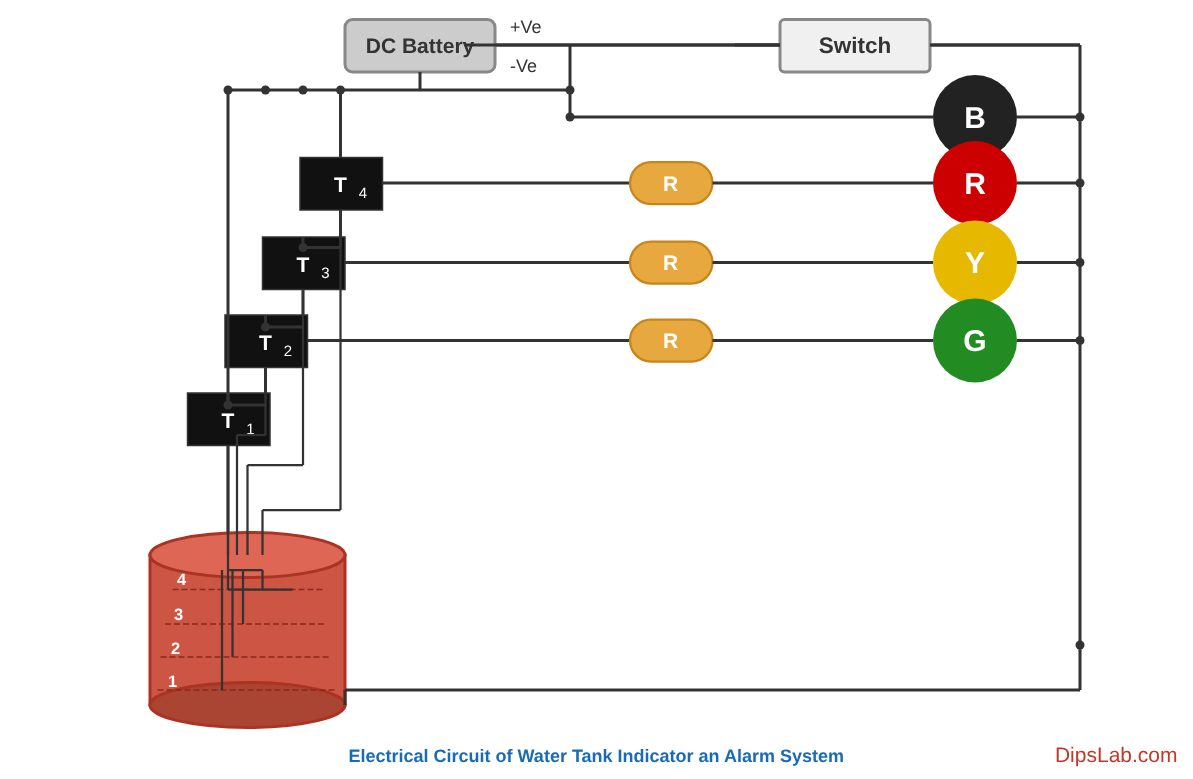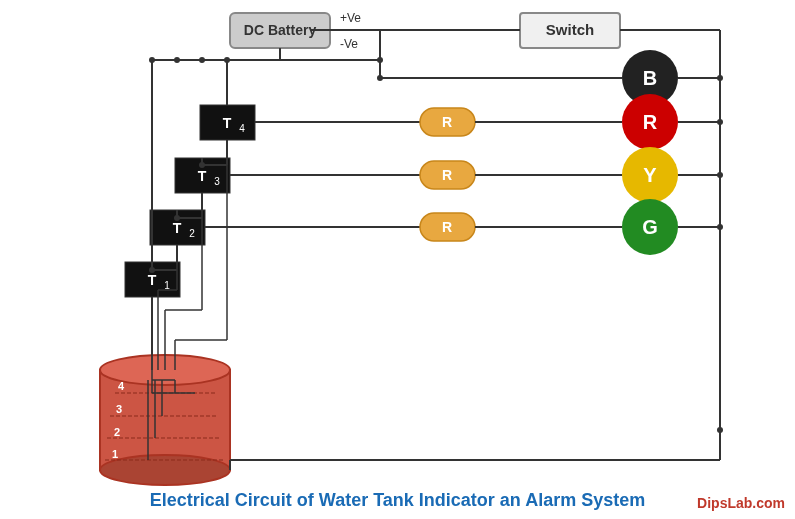--- a/index.html
+++ b/index.html
@@ -25,33 +25,33 @@
       top: 0; left: 0;
       width: 795px;
       height: 519px;
     }
 
     .footer-text {
       position: absolute;
       bottom: 8px;
       left: 50%;
       transform: translateX(-50%);
-      font-size: 18px;
+      font-size: 12px;
       font-weight: bold;
       color: #1a6bb5;
       white-space: nowrap;
       text-align: center;
     }
 
     .brand-text {
       position: absolute;
       bottom: 8px;
       right: 10px;
       font-size: 14px;
-      font-weight: bold;
+      font-weight: normal;
       color: #c0392b;
     }
   </style>
 </head>
 <body>
 
 <div class="diagram-container">
   <svg class="diagram-svg" viewBox="0 0 795 519">
 
     <rect width="795" height="519" fill="white"></rect>

